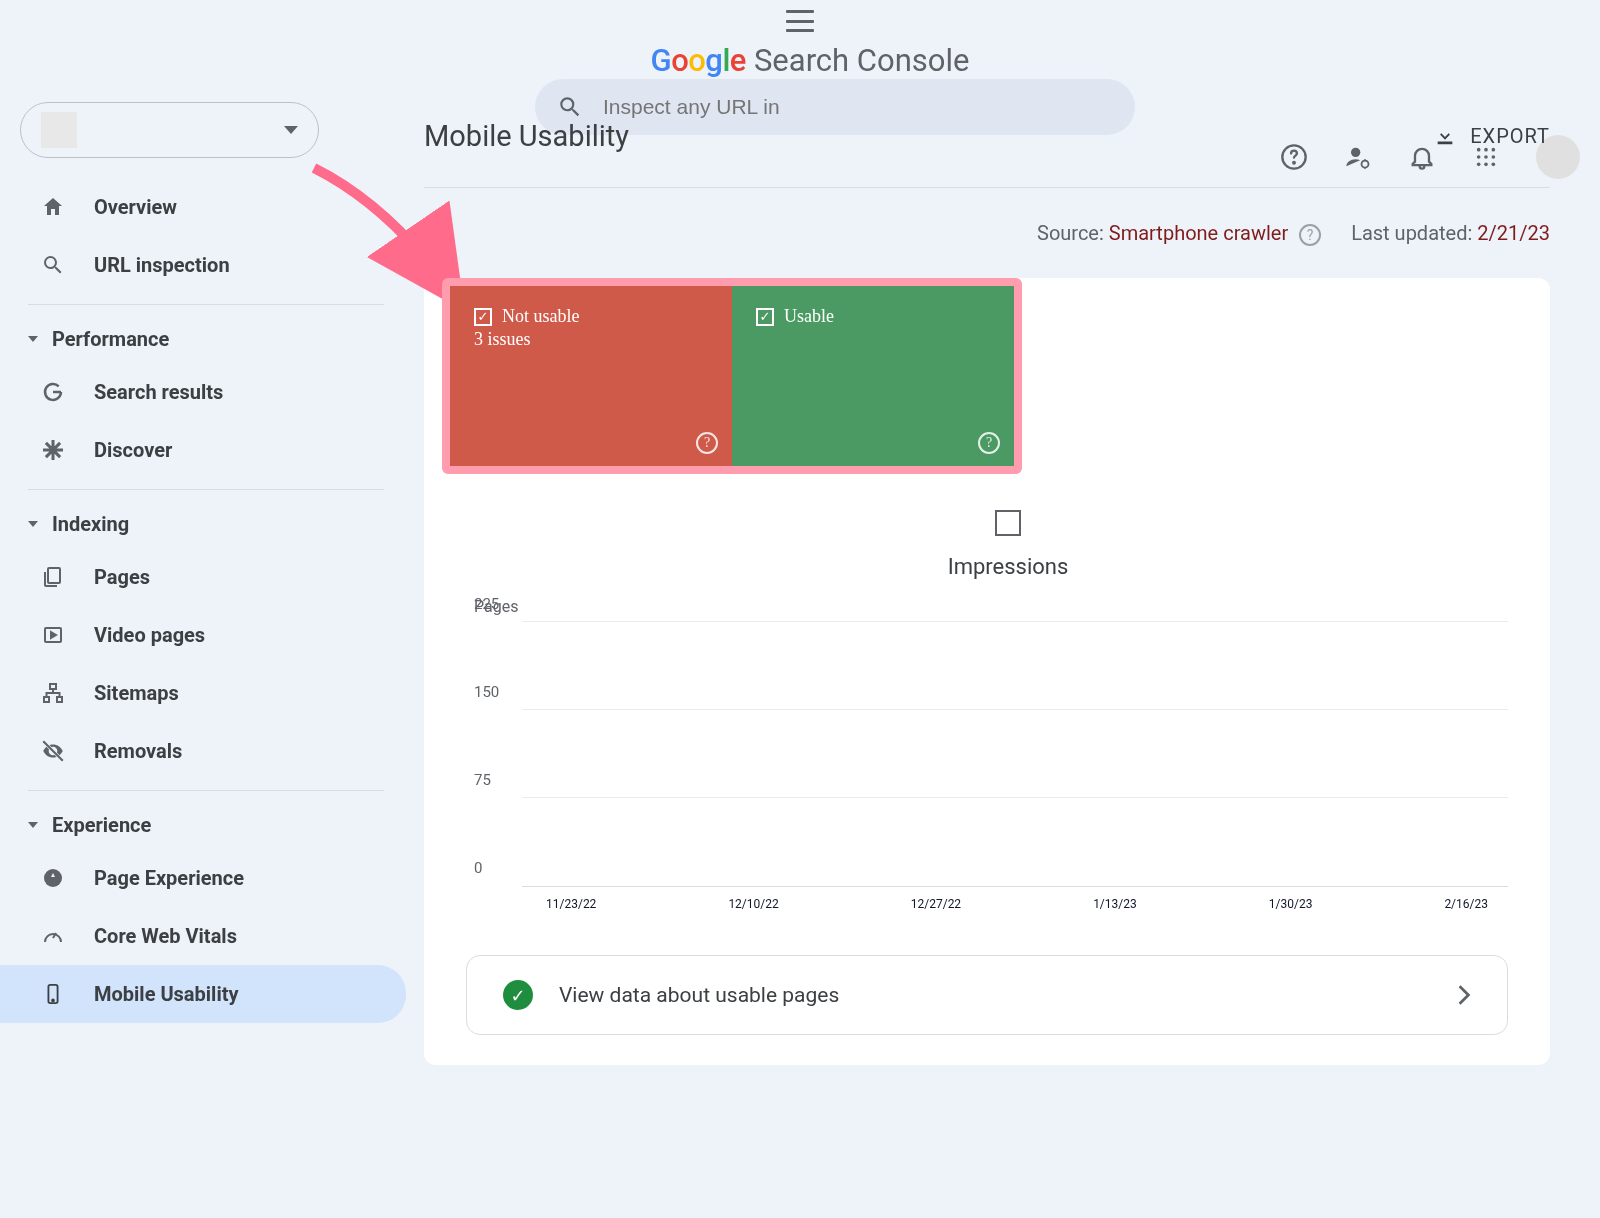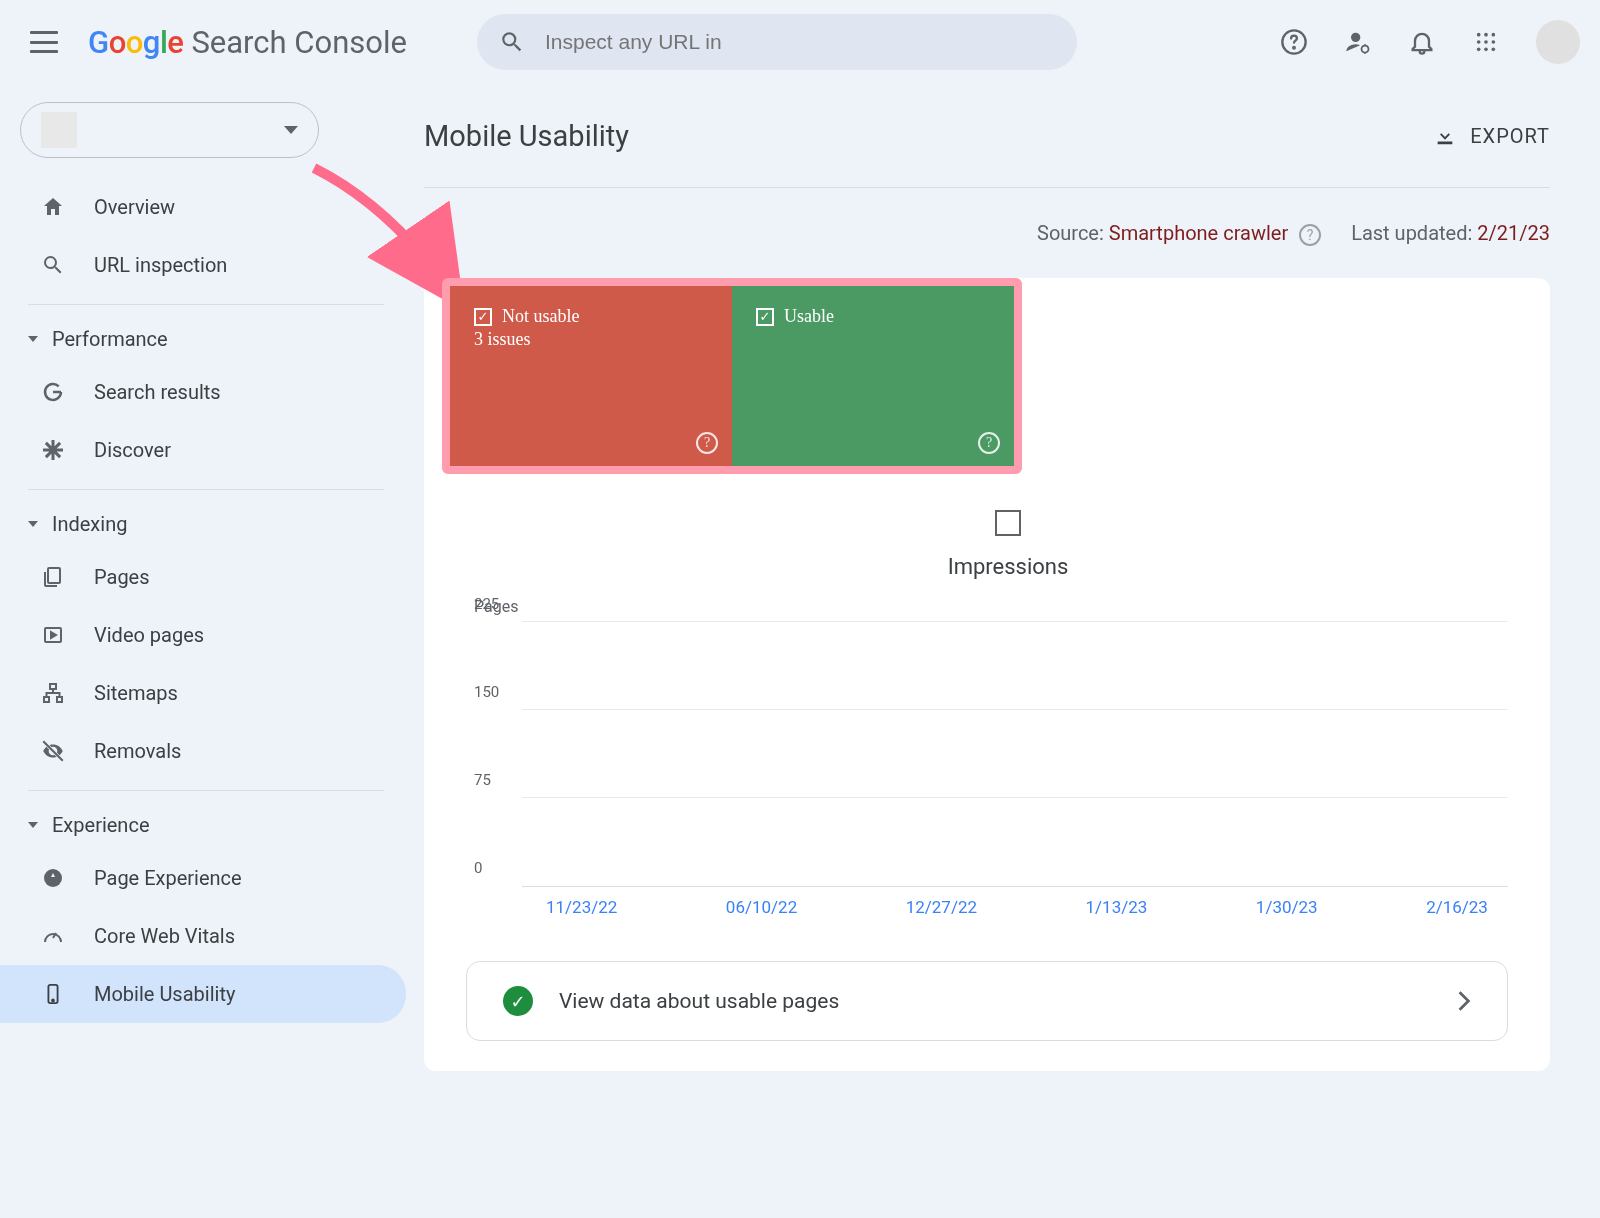--- a/index.html
+++ b/index.html
@@ -1,32 +1,32 @@
 <!DOCTYPE html>
 <html><head>
 <meta charset="utf-8">
 <style>
 * { box-sizing: border-box; margin: 0; padding: 0; }
 body { font-family: 'Google Sans', Roboto, Arial, sans-serif; background: #eef3fa; color: #202124; width: 1600px; height: 1218px; overflow: hidden; }
-.header { display: flex; align-items: center; height: 84px; padding: 0 20px; }
+.header { display: flex; align-items: center; height: 84px; padding: 0 20px; flex-direction: column; }
 .menu-btn { background: none; border: none; padding: 10px; cursor: pointer; }
 .menu-icon { width: 28px; height: 22px; display: flex; flex-direction: column; justify-content: space-between; }
 .menu-icon span { display: block; height: 3px; background: #5f6368; border-radius: 1px; }
 .logo { display: flex; align-items: center; margin-left: 20px; }
 .google-logo { font-size: 31px; font-weight: 500; letter-spacing: -0.5px; }
 .g-b { color: #4285F4; } .g-r { color: #EA4335; } .g-y { color: #FBBC05; } .g-g { color: #34A853; }
 .sc-label { font-size: 31px; color: #5f6368; margin-left: 8px; font-weight: 400; }
 .search-bar { flex: 0 0 auto; display: flex; align-items: center; background: #dfe6f2; border-radius: 30px; height: 56px; margin-left: 70px; padding: 0 22px; width: 600px; }
 .search-bar svg { fill: #5f6368; }
 .search-bar input { border: none; background: transparent; font-size: 21px; color: #5f6368; margin-left: 20px; flex: 1; outline: none; }
 .header-right { margin-left: auto; display: flex; align-items: center; gap: 36px; }
 .hicon { width: 28px; height: 28px; color: #5f6368; cursor: pointer; display: flex; align-items: center; justify-content: center; }
 .avatar { width: 44px; height: 44px; border-radius: 50%; background: #e0e0e0; }
 .layout { display: flex; }
-.sidebar { width: 414px; padding: 18px 0 0 0; }
+.sidebar { width: 414px; padding: 18px 0 0 0; font-weight: bold; }
 .property-select { display: flex; align-items: center; justify-content: space-between; border: 1px solid #bdc1c6; border-radius: 28px; height: 56px; margin: 0 95px 20px 20px; padding: 0 20px; cursor: pointer; }
 .property-thumb { width: 36px; height: 36px; background: #e8e8e8; }
 .chev-down { width: 0; height: 0; border-left: 7px solid transparent; border-right: 7px solid transparent; border-top: 8px solid #5f6368; }
 .nav-item { display: flex; align-items: center; height: 58px; padding-left: 40px; cursor: pointer; border-radius: 0 28px 28px 0; margin-right: 8px; }
 .nav-item.active { background: #d2e3fc; }
 .nav-icon { width: 26px; height: 26px; margin-right: 28px; display: flex; align-items: center; justify-content: center; color: #5f6368; }
 .nav-item.active .nav-icon { color: #3c4043; }
 .nav-label { font-size: 20px; color: #3c4043; }
 .nav-section { display: flex; align-items: center; height: 48px; padding-left: 28px; cursor: pointer; margin-top: 10px; }
 .section-caret { width: 0; height: 0; border-left: 5px solid transparent; border-right: 5px solid transparent; border-top: 6px solid #5f6368; margin-right: 14px; }
@@ -59,21 +59,21 @@
 .imp-label { font-size: 22px; color: #3c4043; }
 .chart-area { margin: 18px 42px 0 42px; position: relative; }
 .y-title { font-size: 16px; color: #5f6368; margin-bottom: 6px; margin-left: 8px; }
 .chart-grid { position: relative; height: 265px; margin-left: 56px; border-bottom: 1px solid #dadce0; }
 .gridline { position: absolute; left: 0; right: 0; border-top: 1px solid #e8eaed; }
 .ytick { position: absolute; left: -48px; font-size: 15px; color: #5f6368; transform: translateY(-50%); }
 .bars { position: absolute; left: 24px; right: 20px; bottom: 0; top: 0; display: flex; align-items: flex-end; gap: 1px; }
 .bar { flex: 1; display: flex; flex-direction: column; justify-content: flex-end; }
 .bar-g { background: #4c9a63; width: 100%; }
 .bar-r { background: #d05a4a; width: 100%; }
-.x-axis { display: flex; justify-content: space-between; margin: 10px 20px 0 80px; font-size: 17px; color: #3b82f6; }
+.x-axis { display: flex; justify-content: space-between; margin: 10px 20px 0 80px; font-size: 12px; color: #0f172a; }
 .view-data-btn { display: flex; align-items: center; justify-content: space-between; border: 1px solid #dadce0; border-radius: 14px; height: 80px; margin: 44px 42px 0 42px; padding: 0 36px; cursor: pointer; }
 .vd-left { display: flex; align-items: center; gap: 26px; }
 .check-circle { width: 30px; height: 30px; border-radius: 50%; background: #1e8e3e; display: flex; align-items: center; justify-content: center; color: #fff; font-size: 18px; }
 .vd-label { font-size: 21px; color: #3c4043; }
 .arrow-svg { position: absolute; pointer-events: none; }
 </style>
 </head>
 <body>
 
 <div class="header">
@@ -660,21 +660,21 @@
                 <div class="bar-r" style="height: 77.7778%;"></div>
               </div>
               <div class="bar">
                 <div class="bar-g" style="height: 11.1111%;"></div>
                 <div class="bar-r" style="height: 75.5556%;"></div>
               </div>
             </div>
         </div>
         <div class="x-axis">
           <span>11/23/22</span>
-          <span>06/10/22</span>
+          <span>12/10/22</span>
           <span>12/27/22</span>
           <span>1/13/23</span>
           <span>1/30/23</span>
           <span>2/16/23</span>
         </div>
       </div>
 
       <div class="view-data-btn">
         <div class="vd-left">
           <div class="check-circle">✓</div>

